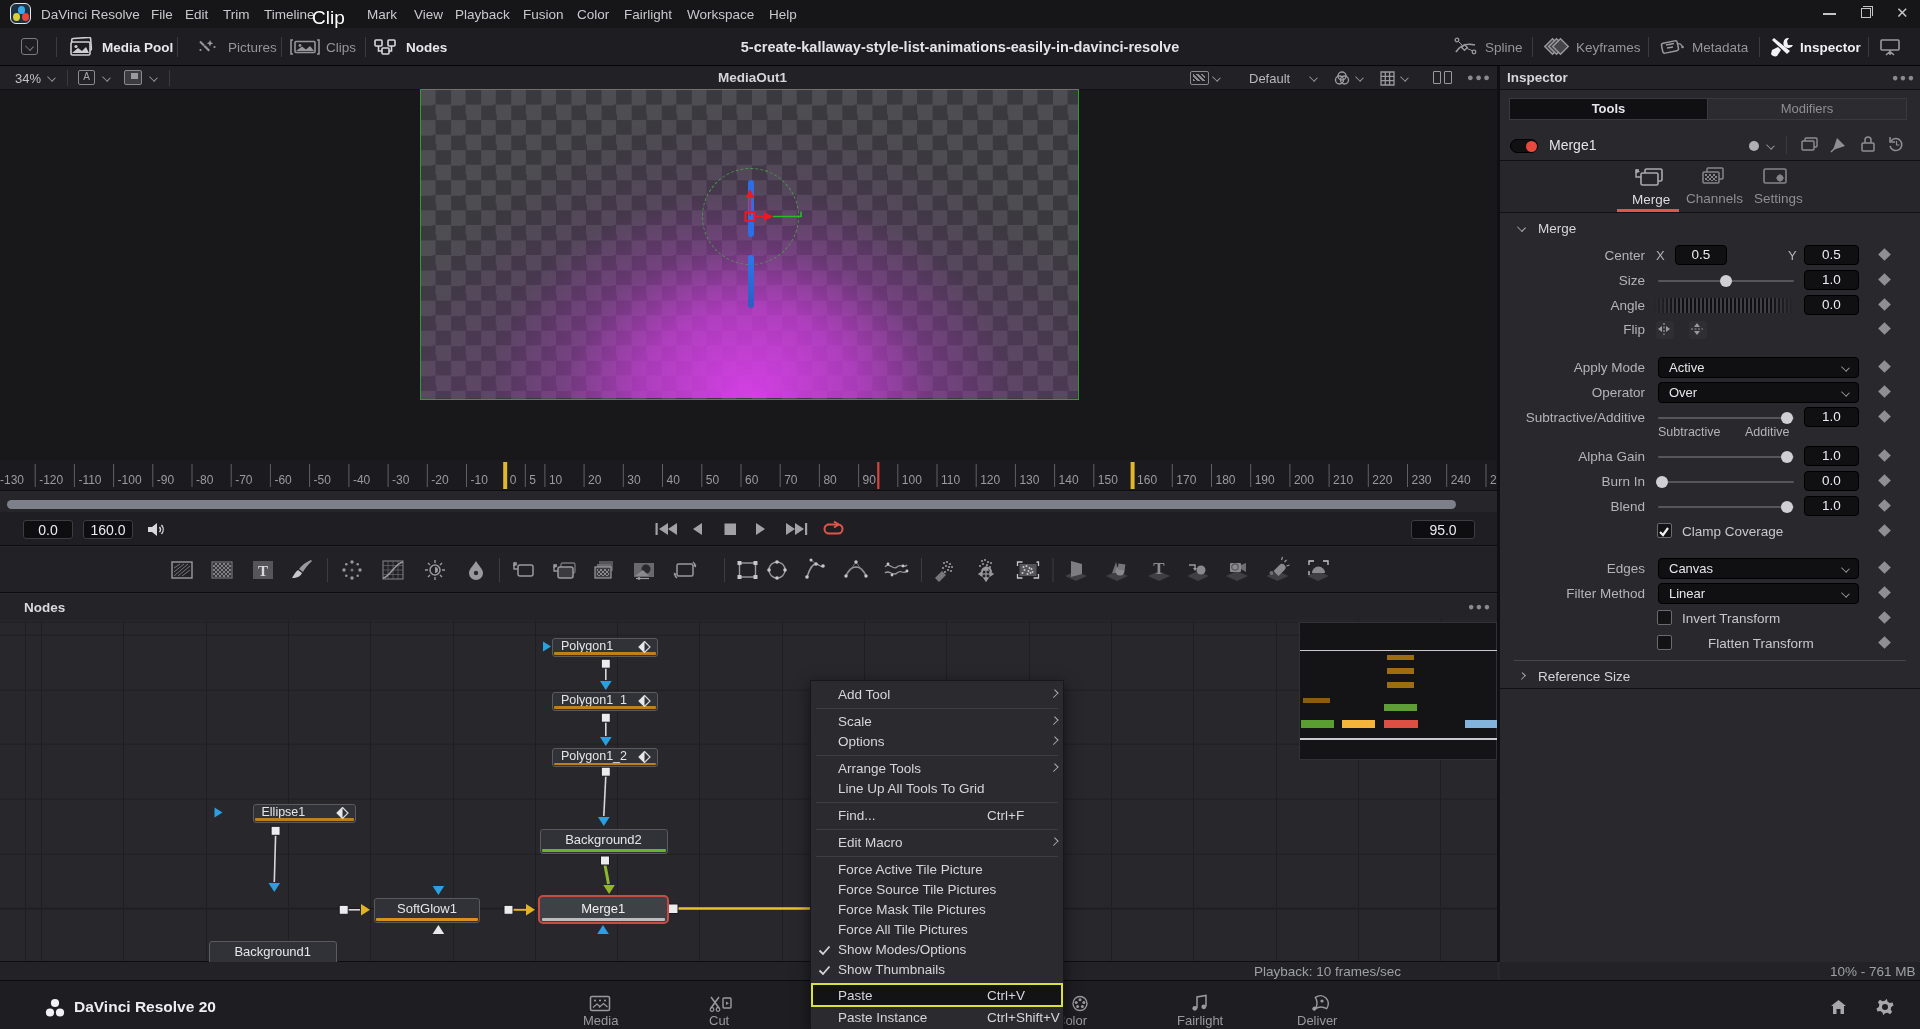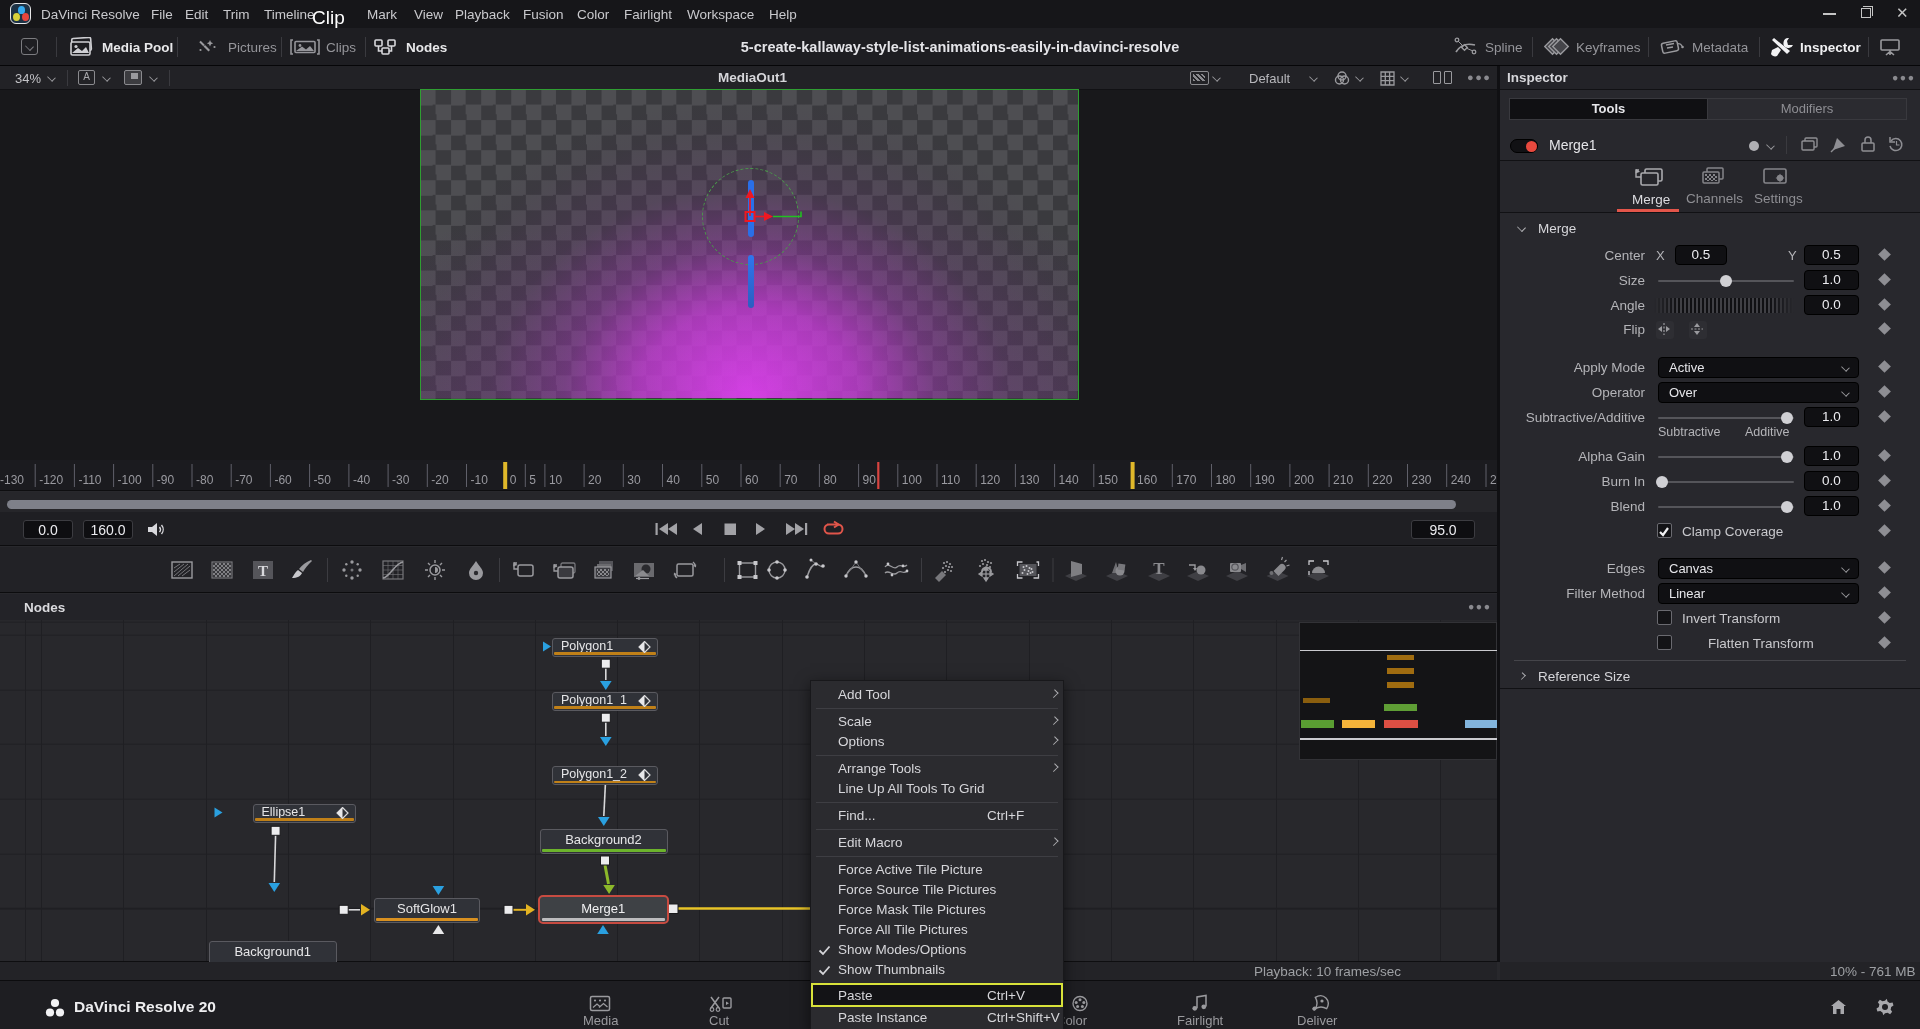--- a/index.html
+++ b/index.html
@@ -597,21 +597,21 @@
 </svg>
 
 <div class="abs node-s" style="left:552px;top:637.5px;width:105.5px;"><span>Polygon1</span><i class="ul-o"></i><svg class="diag" width="13" height="12" viewBox="0 0 13 12">
         <path d="M6.5 0.5 L12 6 L6.5 11.5 L1 6 Z" fill="none" stroke="#d8d8da" stroke-width="1.2"></path>
         <path d="M6.5 0.5 L1 6 L6.5 11.5 Z" fill="#e8e8ea"></path>
       </svg></div>
 <div class="abs node-s" style="left:552px;top:691.5px;width:105.5px;"><span>Polygon1_1</span><i class="ul-o"></i><svg class="diag" width="13" height="12" viewBox="0 0 13 12">
         <path d="M6.5 0.5 L12 6 L6.5 11.5 L1 6 Z" fill="none" stroke="#d8d8da" stroke-width="1.2"></path>
         <path d="M6.5 0.5 L1 6 L6.5 11.5 Z" fill="#e8e8ea"></path>
       </svg></div>
-<div class="abs node-s" style="left:552px;top:748px;width:105.5px;margin-top:18px;"><span>Polygon1_2</span><i class="ul-o"></i><svg class="diag" width="13" height="12" viewBox="0 0 13 12">
+<div class="abs node-s" style="left:552px;top:748px;width:105.5px;"><span>Polygon1_2</span><i class="ul-o"></i><svg class="diag" width="13" height="12" viewBox="0 0 13 12">
         <path d="M6.5 0.5 L12 6 L6.5 11.5 L1 6 Z" fill="none" stroke="#d8d8da" stroke-width="1.2"></path>
         <path d="M6.5 0.5 L1 6 L6.5 11.5 Z" fill="#e8e8ea"></path>
       </svg></div>
 <div class="abs node-s" style="left:223.5px;top:803.5px;width:103px;margin-left:29px;"><span>Ellipse1</span><i class="ul-o"></i><svg class="diag" width="13" height="12" viewBox="0 0 13 12">
         <path d="M6.5 0.5 L12 6 L6.5 11.5 L1 6 Z" fill="none" stroke="#d8d8da" stroke-width="1.2"></path>
         <path d="M6.5 0.5 L1 6 L6.5 11.5 Z" fill="#e8e8ea"></path>
       </svg></div>
 <div class="abs node-b" style="left:539.5px;top:828.5px;width:128px;">Background2<i class="ul-g"></i></div>
 <div class="abs node-b" style="left:208.5px;top:941px;width:128.5px;">Background1<i class="ul-g"></i></div>
 <div class="abs node-b" style="left:374px;top:897.5px;width:106px;">SoftGlow1<i class="ul-o2"></i></div>

